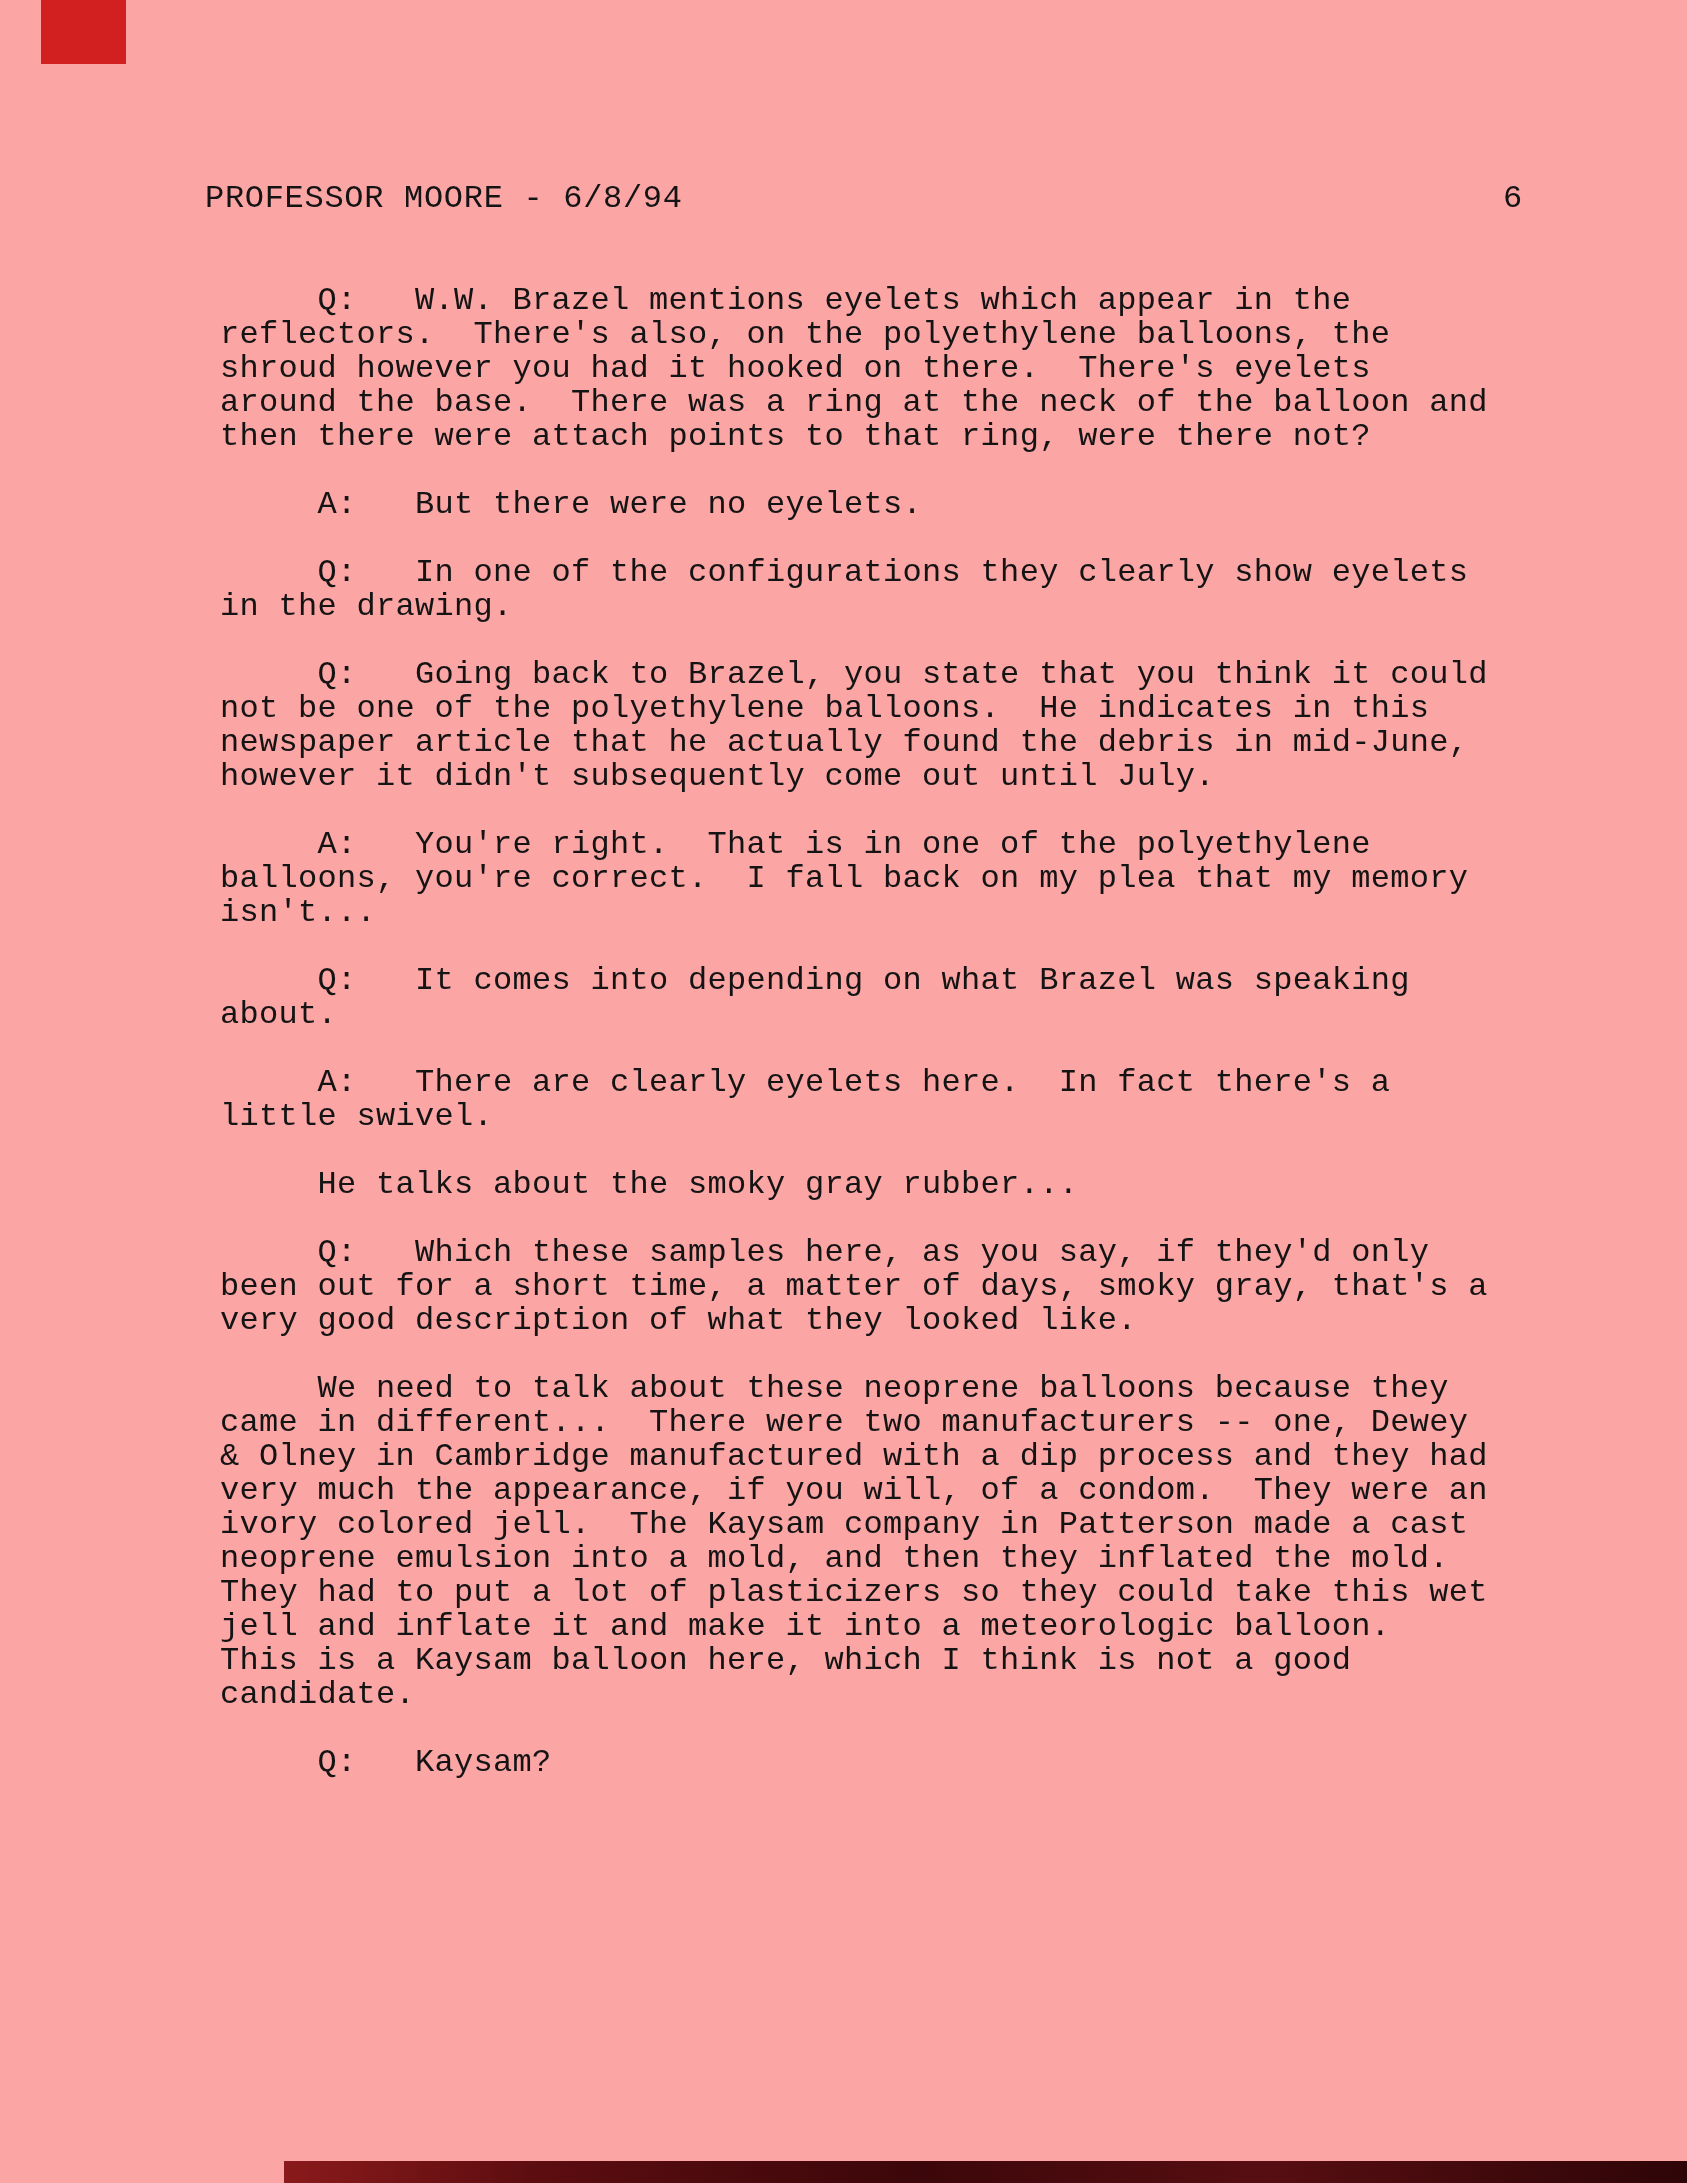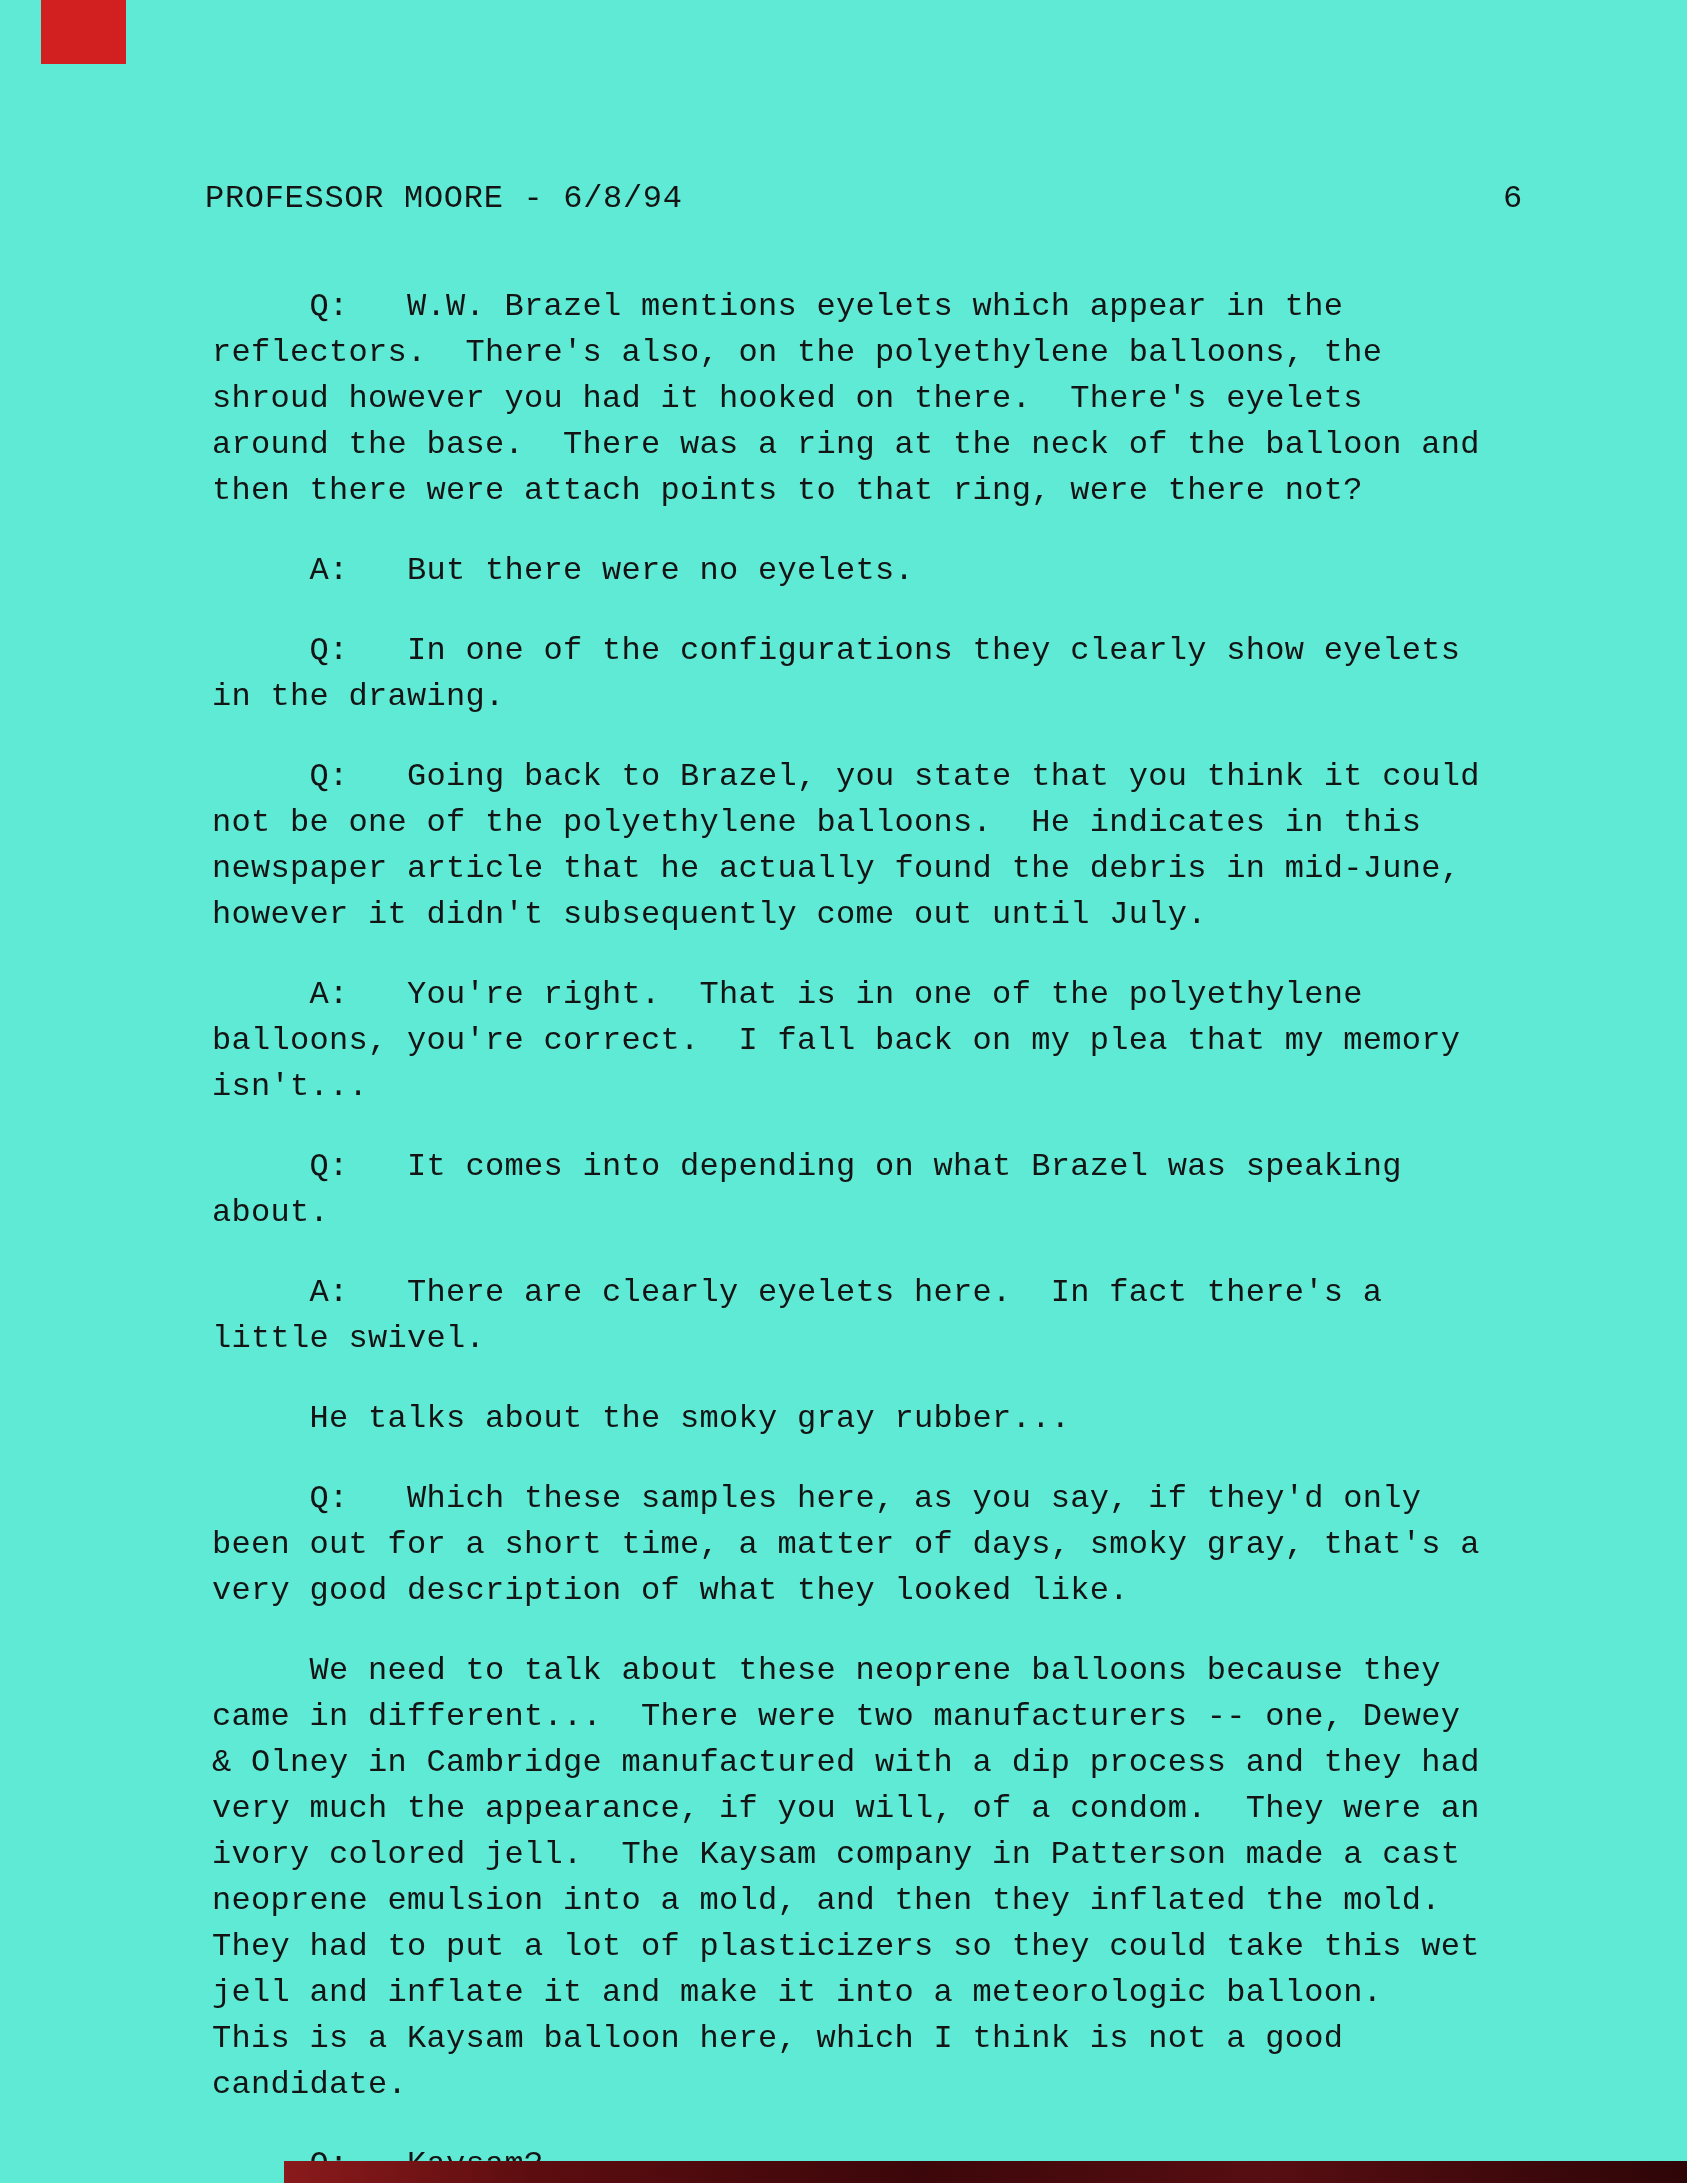--- a/index.html
+++ b/index.html
@@ -4,21 +4,21 @@
   <style>
     html, body {
       margin: 0;
       padding: 0;
       background: #e8e8e8;
     }
     .page {
       position: relative;
       width: 1687px;
       height: 2183px;
-      background: #5eead4;
+      background: #fca5a5;
       overflow: hidden;
       font-family: "Liberation Mono", "DejaVu Sans Mono", monospace;
       color: #141414;
     }
     
     .corner-mark {
       position: absolute;
       left: 41px;
       top: 0;
       width: 85px;
@@ -49,22 +49,22 @@
     
     .content {
       position: absolute;
       top: 284px;
       left: 204px;
       width: 1330px;
     }
     .para {
       white-space: pre-wrap;
       font-size: 32px;
-      line-height: 46px;
-      margin: 0 0 34px 8px;
+      line-height: 34px;
+      margin: 0 0 34px 16px;
       letter-spacing: 0.3px;
     }
   </style>
 </head>
 <body>
 
 <div class="page">
 
   <div class="corner-mark"></div>
 

